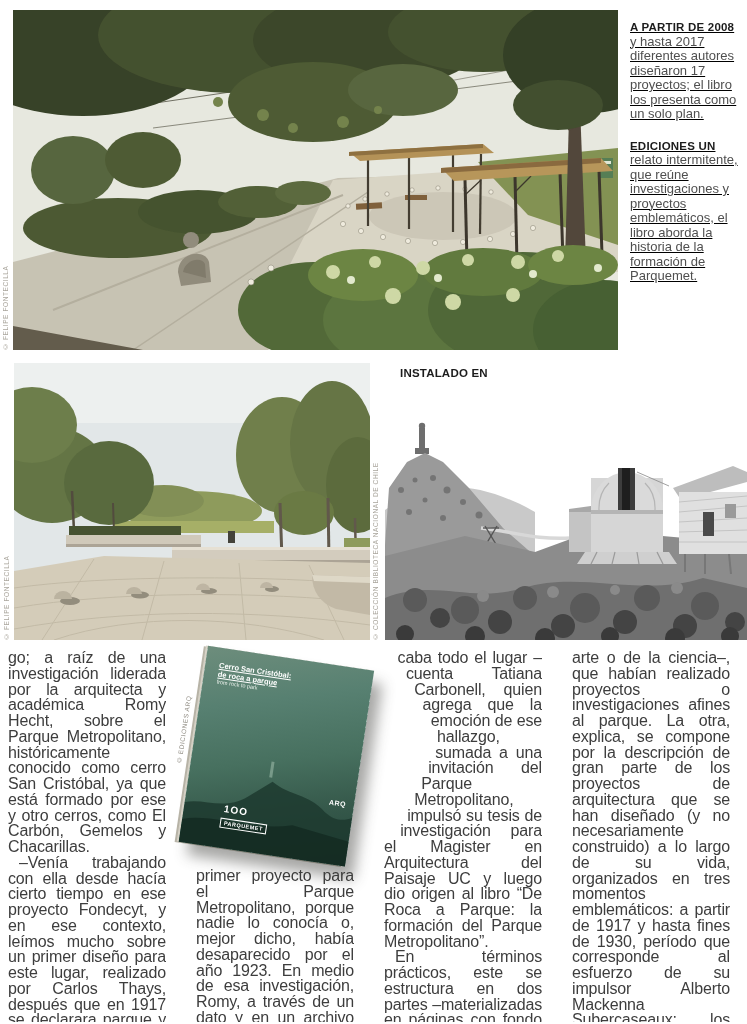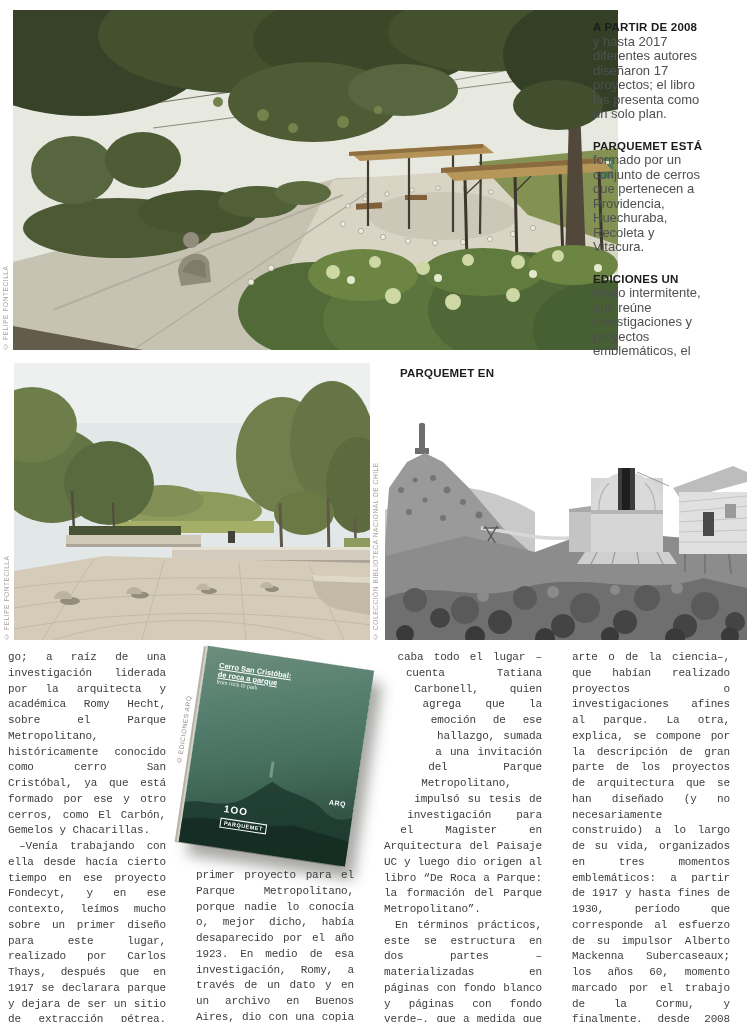--- a/index.html
+++ b/index.html
@@ -4,29 +4,29 @@
 <style>
   html,body{margin:0;padding:0;background:#888;}
   .page{position:relative;width:747px;height:1024px;background:#ffffff;margin:0 auto;overflow:hidden;
         font-family:"Liberation Sans",sans-serif;}
   .photo{position:absolute;overflow:hidden;}
   .photo svg{display:block;}
   
   .vcredit{position:absolute;writing-mode:vertical-rl;transform:rotate(180deg);
            font-size:6.5px;letter-spacing:.6px;color:#a9a59c;white-space:nowrap;}
   
-  .sidebar{position:absolute;left:593px;top:20px;width:112px;}
+  .sidebar{position:absolute;left:630px;top:20px;width:112px;text-decoration:underline;}
   .side-item{margin-bottom:17px;}
   .side-head{font-size:11.5px;font-weight:bold;color:#1c1c1c;letter-spacing:.2px;line-height:14.5px;}
   .side-body{font-size:13px;color:#4f4f4f;line-height:14.5px;}
   
   .caption{position:absolute;left:400px;top:366px;width:154px;z-index:4;}
   
   .col{position:absolute;top:650px;width:158px;height:372px;overflow:hidden;
-       font-family:Liberation Mono, monospace;font-size:11px;line-height:15.75px;
+       font-family:Liberation Sans, sans-serif;font-size:16px;line-height:15.75px;
        color:#3d3d3d;text-align:justify;letter-spacing:-.15px;}
   .col p{margin:0;}
   .col p + p{text-indent:11px;}
   .intruder{float:left;width:48px;height:98px;margin:76px 5px 0 0;
             shape-outside:polygon(0 0,10% 0,100% 52%,30% 100%,0 100%);}
   
   .book{position:absolute;left:197px;top:655px;width:168px;height:198px;z-index:3;
         transform:rotate(8.5deg);transform-origin:40% 35%;}
   .cover{position:absolute;inset:0;background:linear-gradient(165deg,#6d8d7c 0%,#578071 26%,#47705f 52%,#35584a 75%,#23443a 100%);
          box-shadow:10px 12px 14px rgba(60,60,55,.45), -2px 0 0 #d9d5c9, -4px 1px 0 #b9b5a8;}
@@ -170,24 +170,20 @@
     </svg>
   </div>
   <div class="vcredit" style="left:2px;top:256px;height:94px;">© FELIPE FONTECILLA</div>
 
   <div class="sidebar">
     <div class="side-item">
       <div class="side-head">A PARTIR DE 2008</div>
       <div class="side-body">y hasta 2017 diferentes autores diseñaron 17 proyectos; el libro los presenta como un solo plan.</div>
     </div>
     <div class="side-item">
-      <div class="side-head">PARQUEMET ESTÁ</div>
-      <div class="side-body">formado por un conjunto de cerros que pertenecen a Providencia, Huechuraba, Recoleta y Vitacura.</div>
-    </div>
-    <div class="side-item">
       <div class="side-head">EDICIONES UN</div>
       <div class="side-body">relato intermitente, que reúne investigaciones y proyectos emblemáticos, el libro aborda la historia de la formación de Parquemet.</div>
     </div>
   </div>
 
   <div class="photo" style="left:14px;top:363px;width:356px;height:277px;">
     <svg width="356" height="277" viewBox="0 0 356 277">
       <rect width="356" height="277" fill="#e2e8eb"></rect>
       <rect x="0" y="0" width="356" height="60" fill="#eef2f3"></rect>
 
@@ -340,21 +336,21 @@
           <circle cx="20" cy="274" r="9"></circle>
           <circle cx="90" cy="276" r="10"></circle>
           <circle cx="160" cy="278" r="10"></circle>
           <circle cx="225" cy="276" r="9"></circle>
           <circle cx="290" cy="278" r="10"></circle>
           <circle cx="345" cy="276" r="9"></circle>
         </g>
     </svg>
   </div>
   <div class="caption">
-    <div class="side-head">PARQUEMET EN</div>
+    <div class="side-head">INSTALADO EN</div>
   </div>
   <div class="vcredit" style="left:372px;top:415px;height:225px;">© COLECCIÓN BIBLIOTECA NACIONAL DE CHILE</div>
 
   <div class="book">
     <div class="cover">
       <svg width="168" height="95" viewBox="0 0 168 95">
         <path d="M0,95 L0,55 C20,48 40,58 62,40 L84,22 C104,34 120,28 140,44 C152,52 160,50 168,46 L168,95 Z" fill="#1d3a2f" opacity=".85"></path>
         <path d="M0,95 L0,72 C30,62 70,74 110,62 L168,70 L168,95 Z" fill="#142b22" opacity=".9"></path>
         <rect x="80" y="2" width="3" height="16" fill="#8fae9c" opacity=".7"></rect>
       </svg>

